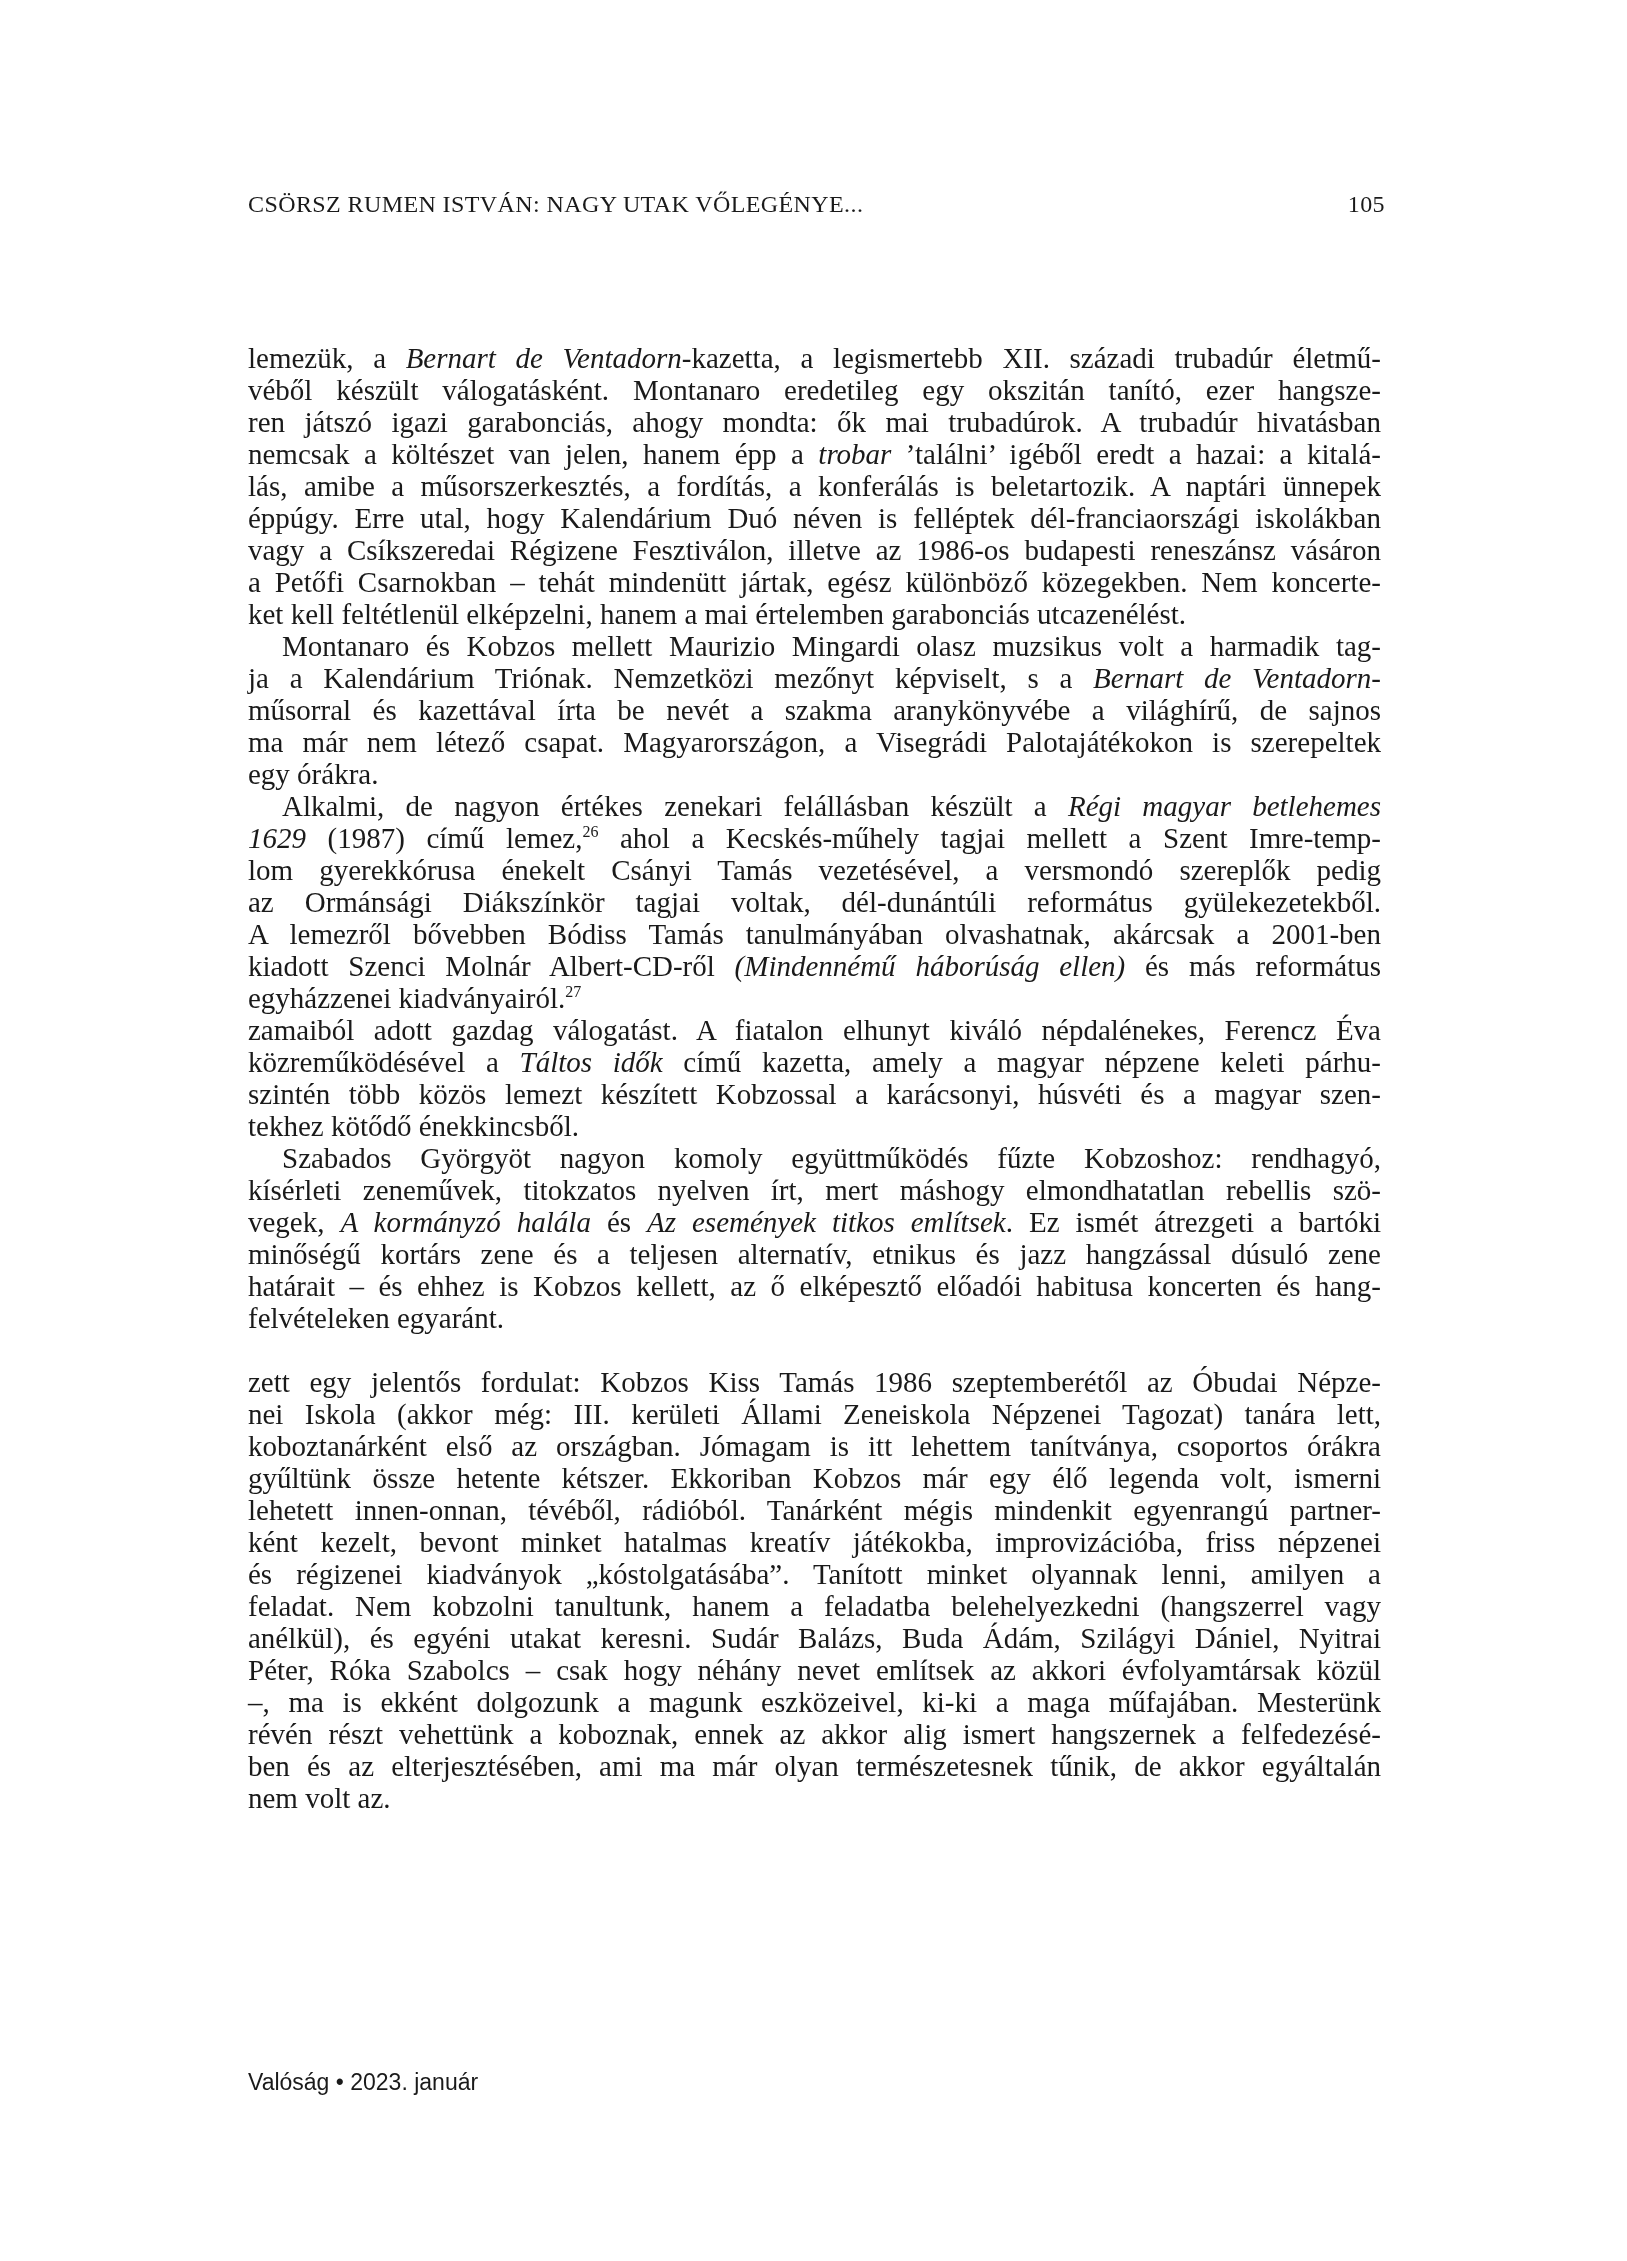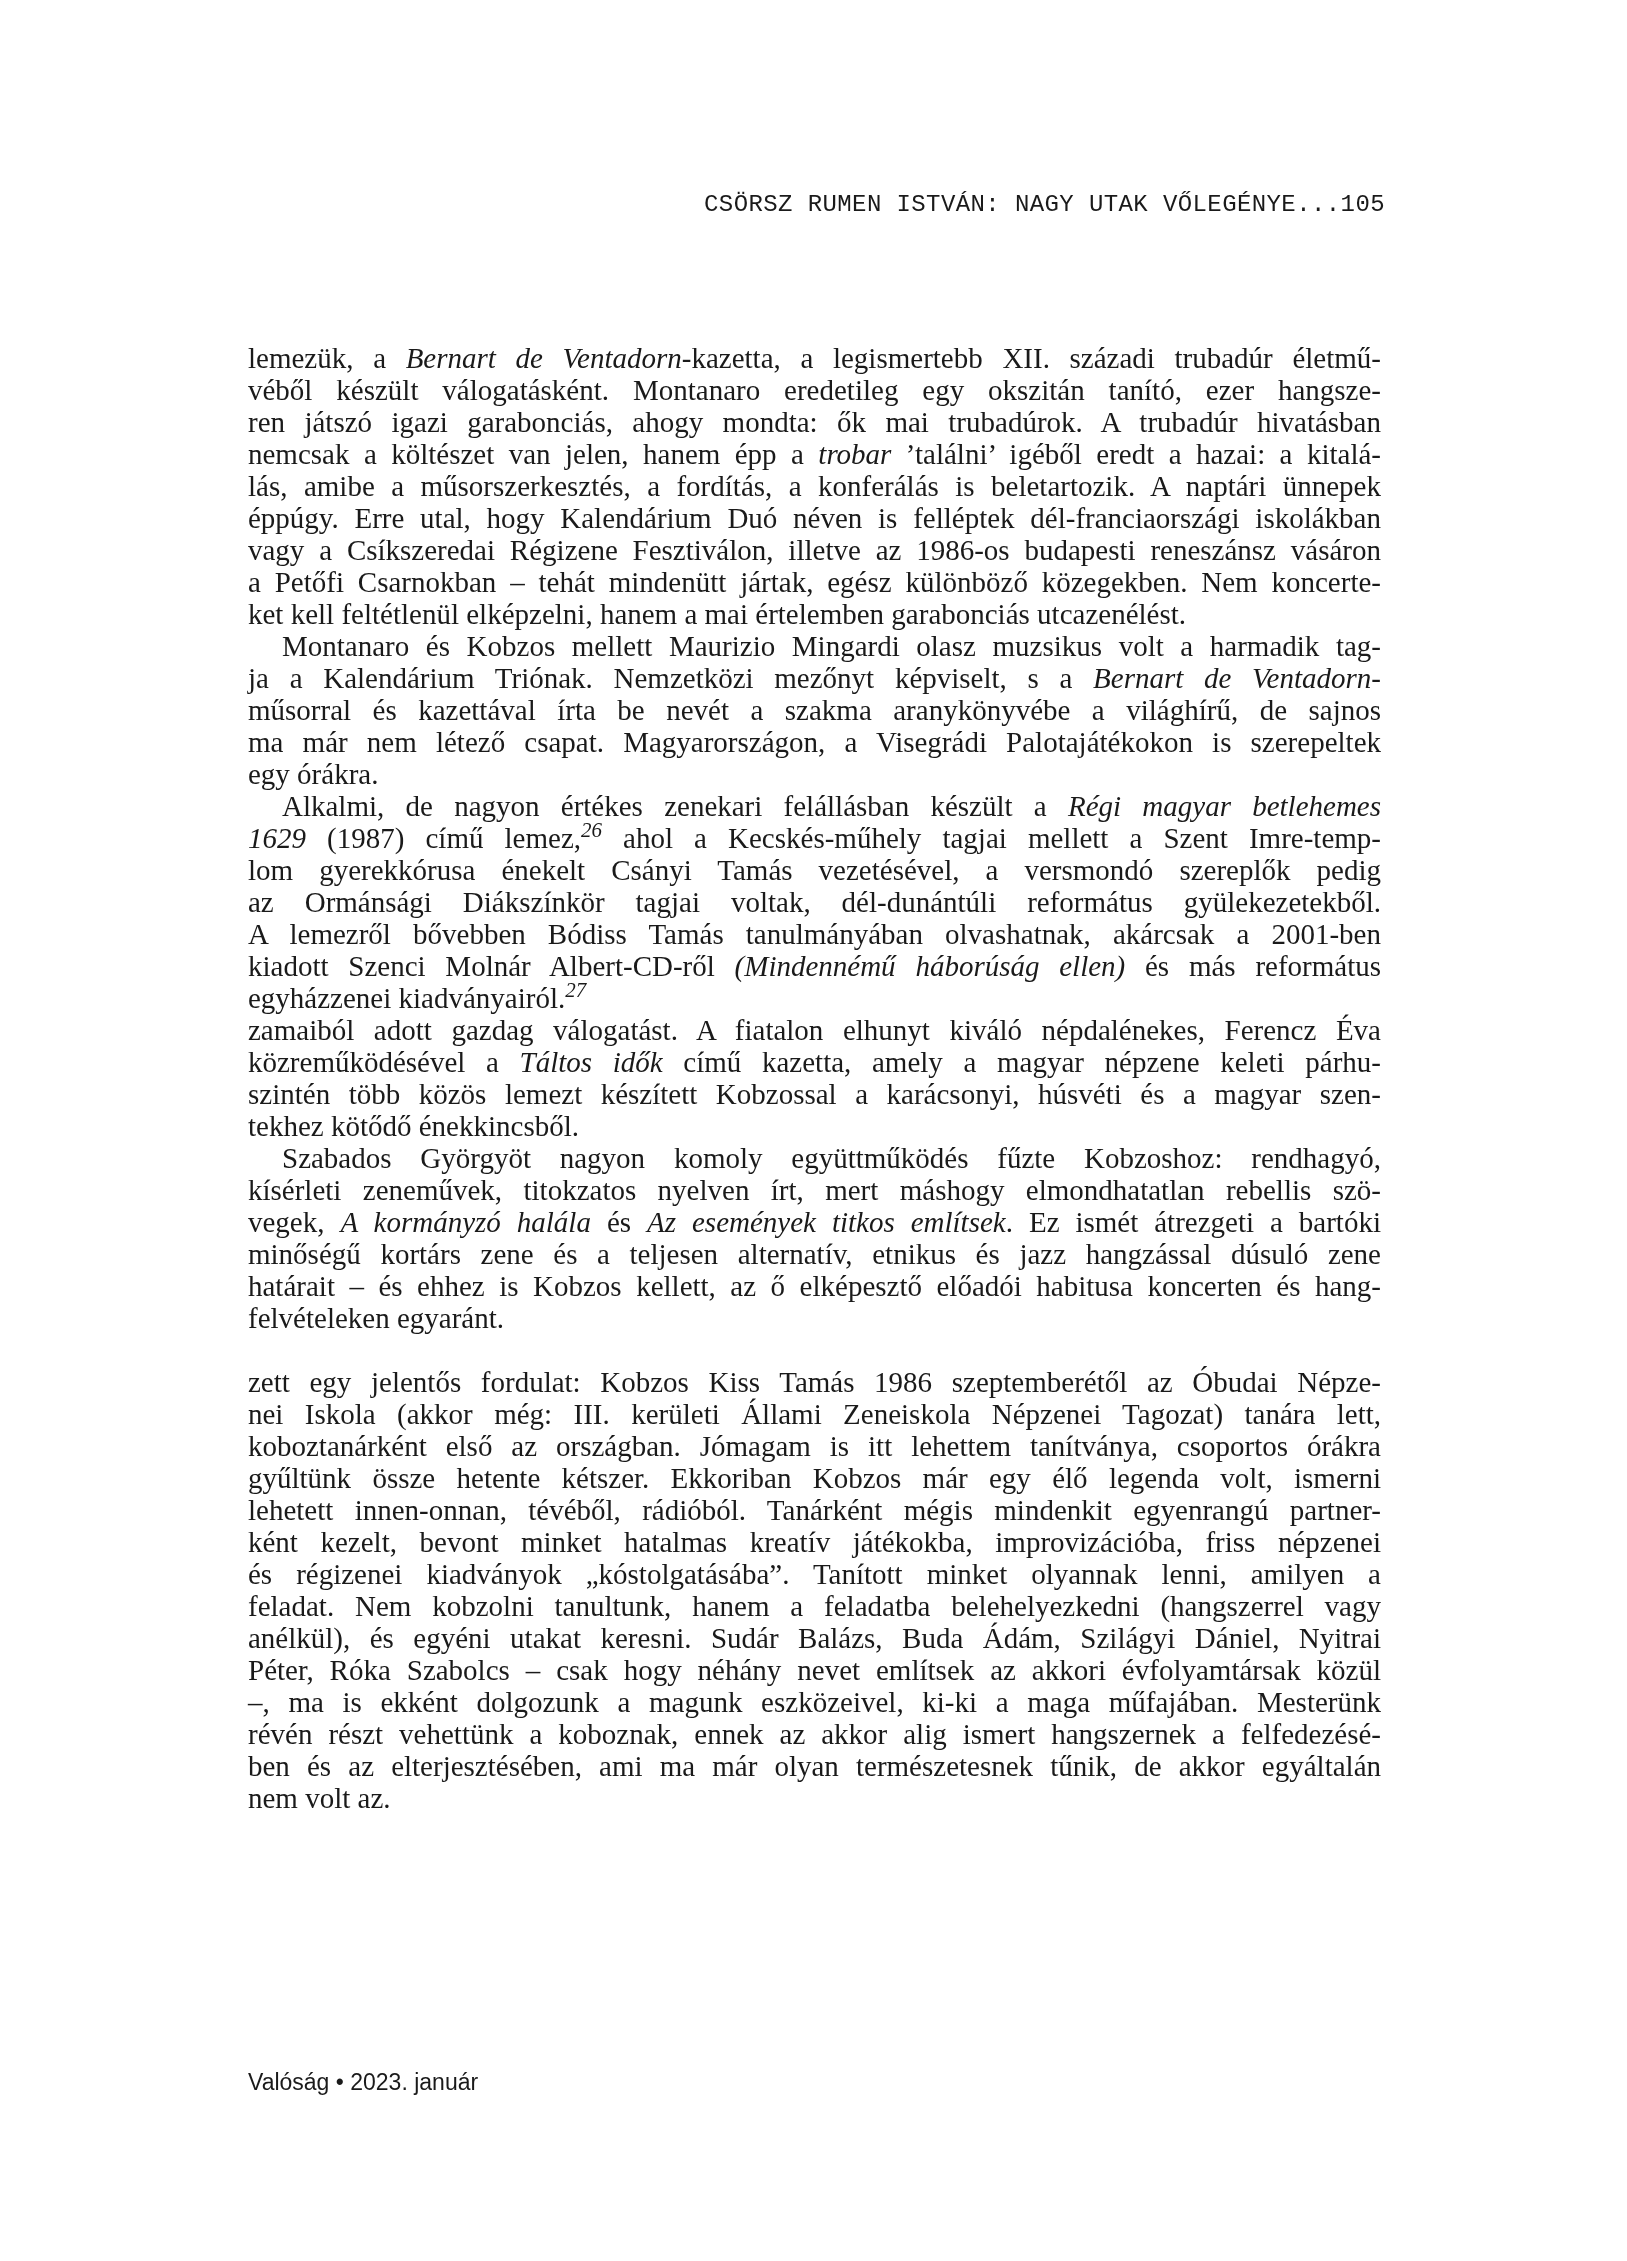--- a/index.html
+++ b/index.html
@@ -1,32 +1,32 @@
 <!DOCTYPE html>
 <html style="font-size:12.3px"><head>
 <meta charset="utf-8">
 <style>
   html, body { margin: 0; padding: 0; background: #ffffff; }
   body { width: 1628px; height: 2261px; position: relative; overflow: hidden; color: #1a1a1a; }
   .running-head {
     position: absolute; left: 248px; top: 191px; width: 1137px;
-    font-family: Liberation Mono, monospace; font-size: 24px; letter-spacing: 0.4px;
-    display: flex; justify-content: flex-end; align-items: baseline;
+    font-family: Liberation Serif, serif; font-size: 24px; letter-spacing: 0.4px;
+    display: flex; justify-content: space-between; align-items: baseline;
   }
   .body-text {
     position: absolute; left: 248px; top: 294px; width: 1133px;
     font-family: "Liberation Serif", serif; font-size: 29px; line-height: 32px; margin-top: 48px;
   }
   .para { margin: 0; }
   .line { display: block; text-align: justify; text-align-last: justify; white-space: nowrap; height: 32px; }
   .line.last { text-align-last: left; }
   .line.indent { padding-left: 34px; }
   .section-gap { height: 32px; }
   i { font-style: italic; }
-  sup { font-size: 21px; font-style: italic; vertical-align: 10.7px; line-height: 0; }
+  sup { font-size: 16px; vertical-align: 10.7px; line-height: 0; }
   .footer {
     position: absolute; left: 248px; top: 2069px;
     font-family: "Liberation Sans", sans-serif; font-size: 23px;
   }
 </style>
 </head>
 <body>
 
 <header class="running-head">
   <span>CSÖRSZ RUMEN ISTVÁN: NAGY UTAK VŐLEGÉNYE...</span>

